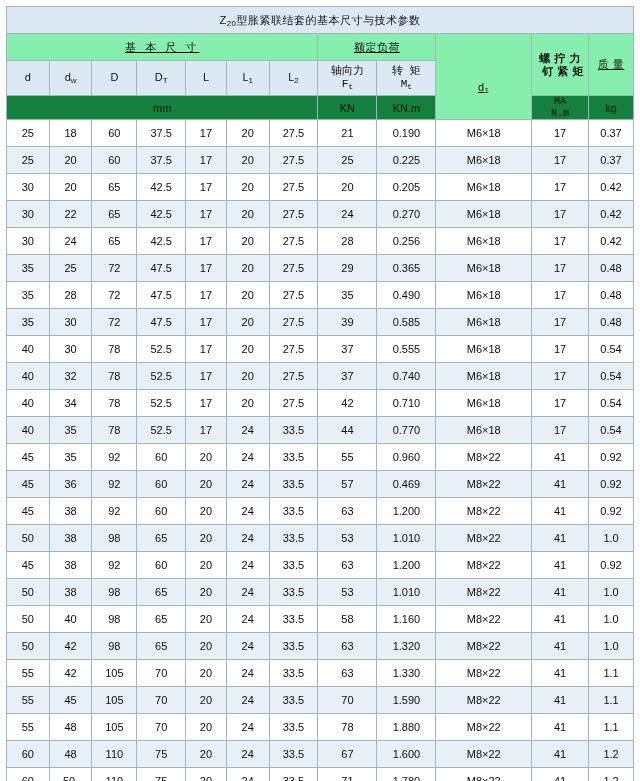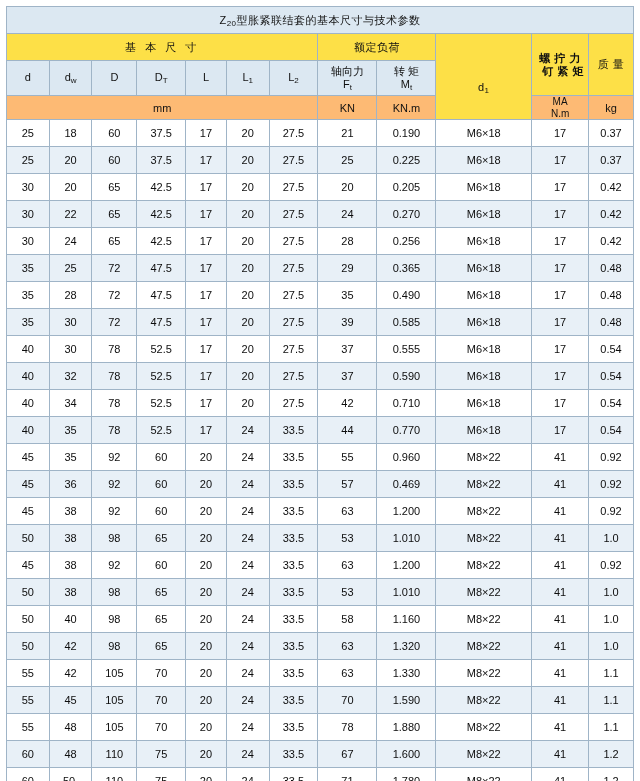--- a/index.html
+++ b/index.html
@@ -37,40 +37,41 @@
   .title-row td {
     border: 1px solid #9fb4c7;
     background: #dce8f2;
     height: 26px;
     font-size: 12.5px;
     font-weight: bold;
     letter-spacing: 0.5px;
     color: #111;
   }
   .grp-row td {
-    background: #fde047;
+    background: #86efac;
     height: 26px;
     font-size: 12px;
     font-weight: bold;
     color: #111;
     letter-spacing: 3px;
+    text-decoration: underline;
   }
   .grp-row td.tight {
     letter-spacing: 0.5px;
   }
   .hdr-row td {
     background: #dce8f2;
     height: 34px;
     font-size: 11.5px;
     font-weight: bold;
     color: #111;
     line-height: 1.25;
   }
   .unit-row td {
-    background: #fdba74;
+    background: #15803d;
     height: 22px;
     font-size: 11px;
     color: #111;
   }
   tbody tr td {
     height: 26px;
     font-size: 11.5px;
     color: #0d0d0d;
   }
   tbody tr.odd td {
@@ -96,20 +97,21 @@
     display: inline-block;
     line-height: 1.1;
     font-size: 11px;
     font-weight: bold;
   }
   .vert span {
     display: block;
   }
   .two-line {
     line-height: 1.2;
+    font-family: Liberation Mono, monospace;
   }
 </style>
 </head>
 <body>
 
 <div class="sheet">
   <table class="spec">
     <colgroup>
       <col style="width:42px">
       <col style="width:42px">
@@ -304,21 +306,21 @@
         </tr>
         <tr class="even">
           <td>40</td>
           <td>32</td>
           <td>78</td>
           <td>52.5</td>
           <td>17</td>
           <td>20</td>
           <td>27.5</td>
           <td>37</td>
-          <td>0.590</td>
+          <td>0.740</td>
           <td>M6×18</td>
           <td>17</td>
           <td>0.54</td>
         </tr>
         <tr class="odd">
           <td>40</td>
           <td>34</td>
           <td>78</td>
           <td>52.5</td>
           <td>17</td>

